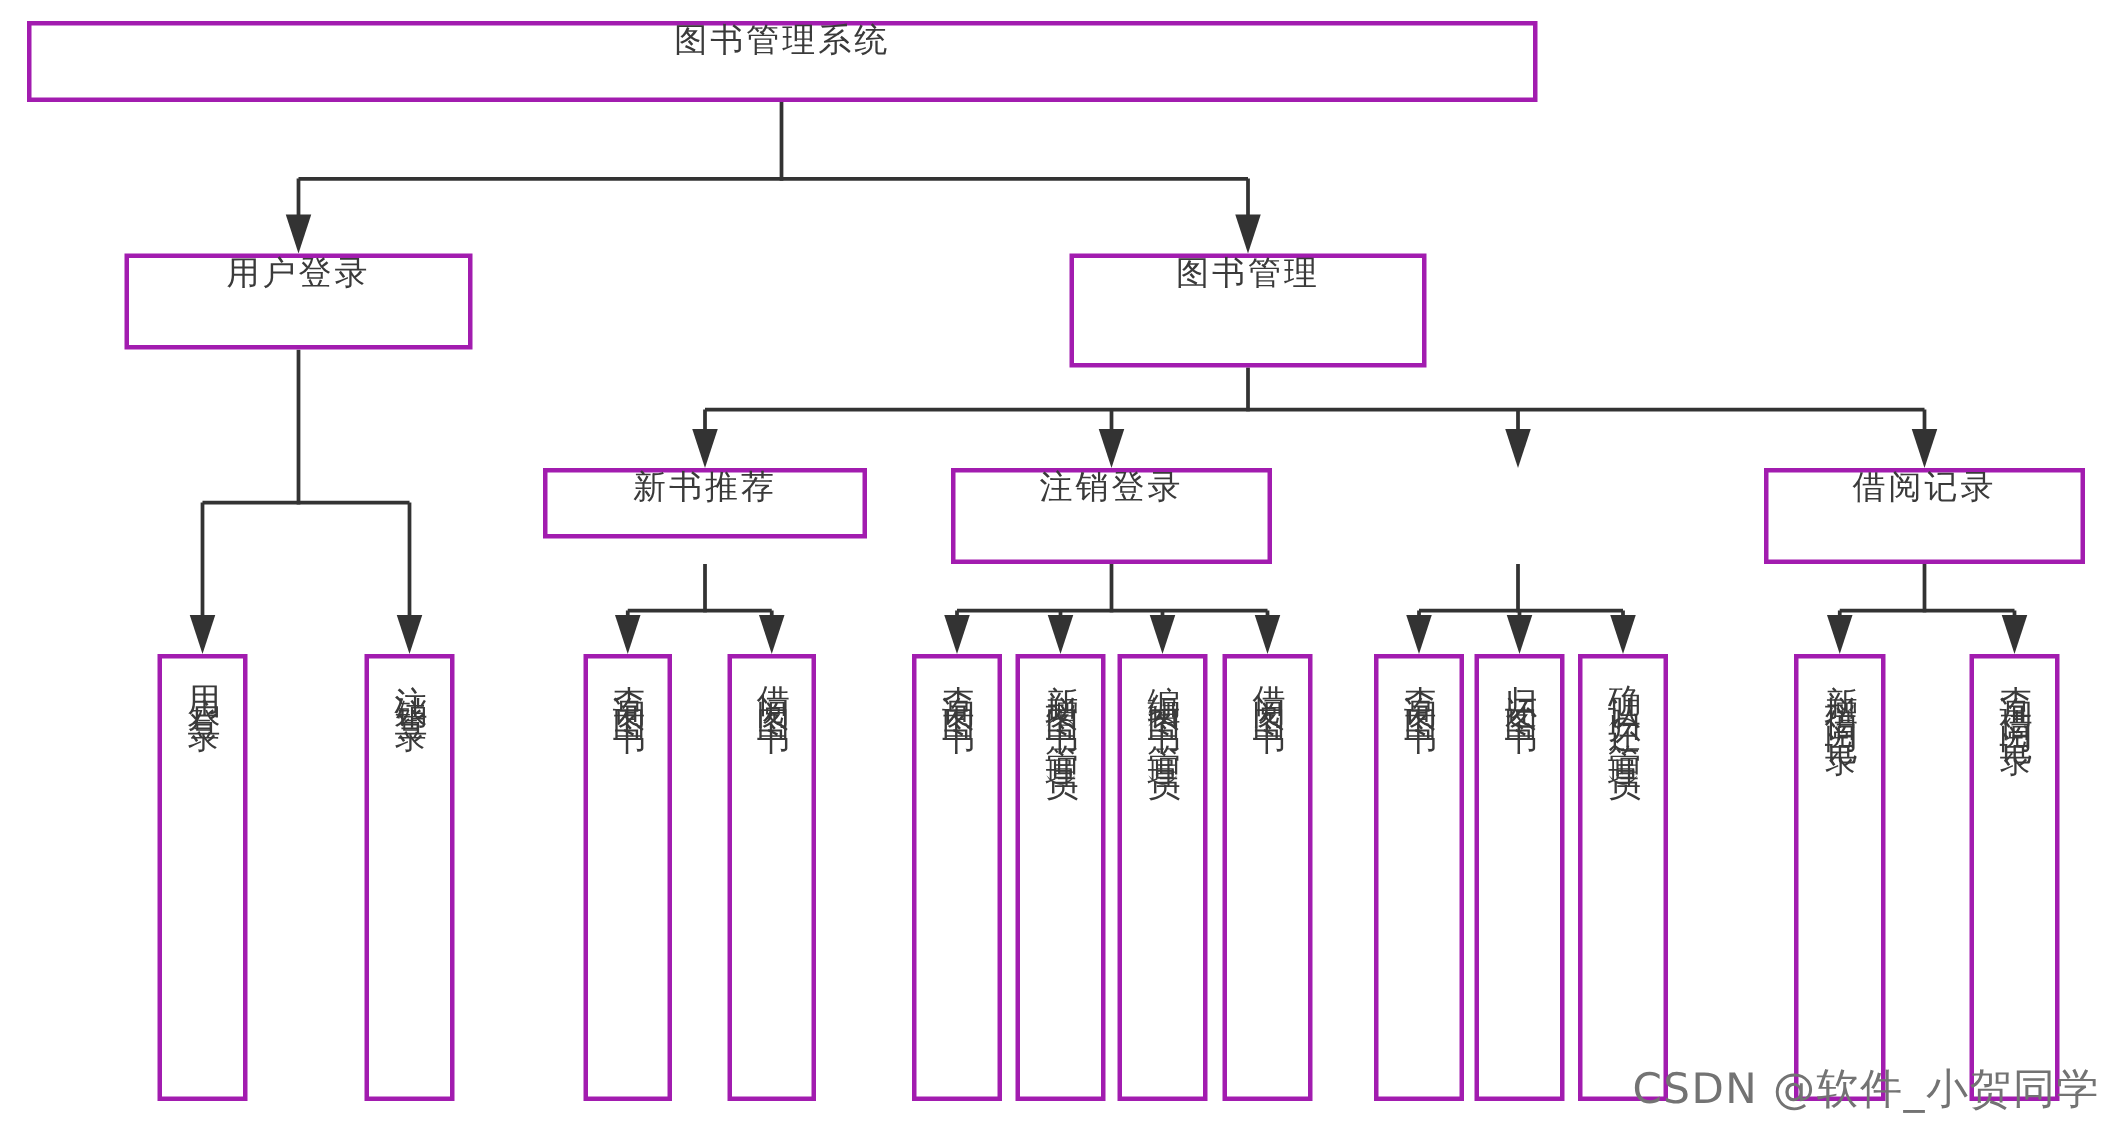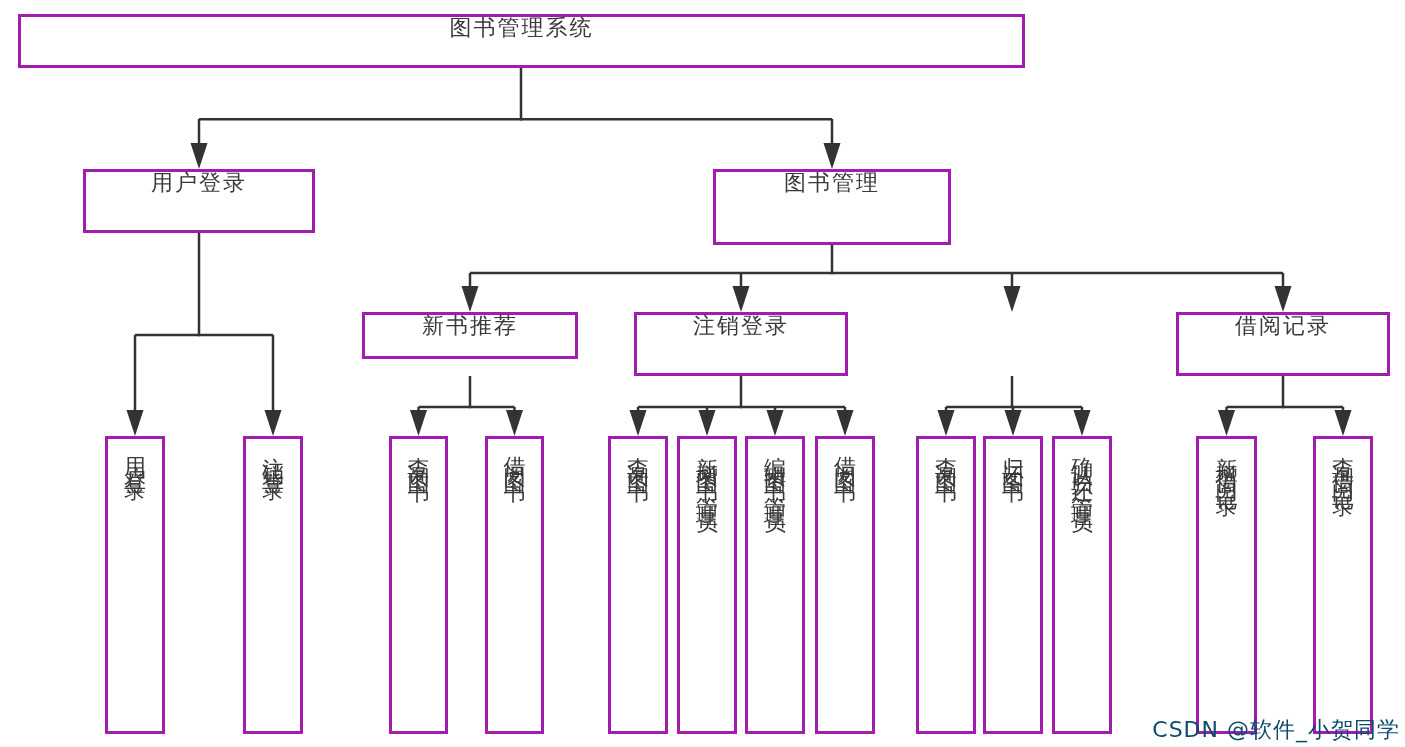--- a/index.html
+++ b/index.html
@@ -41,23 +41,23 @@
     text-orientation: mixed;
     font-size: 22px;
     letter-spacing: 8px;
     line-height: 1;
     white-space: nowrap;
   }
   .watermark {
     position: absolute;
     right: 5px;
     bottom: 2px;
-    font-size: 22px;
+    font-size: 28px;
     letter-spacing: 1px;
-    color: #0c4a6e;
+    color: #737373;
     white-space: nowrap;
   }
 </style>
 </head>
 <body>
 
 <div class="canvas">
 
   <svg class="connectors" width="1405" height="747" viewBox="0 0 1405 747" xmlns="http://www.w3.org/2000/svg">
     <g stroke="#333333" stroke-width="2.5" fill="none">

